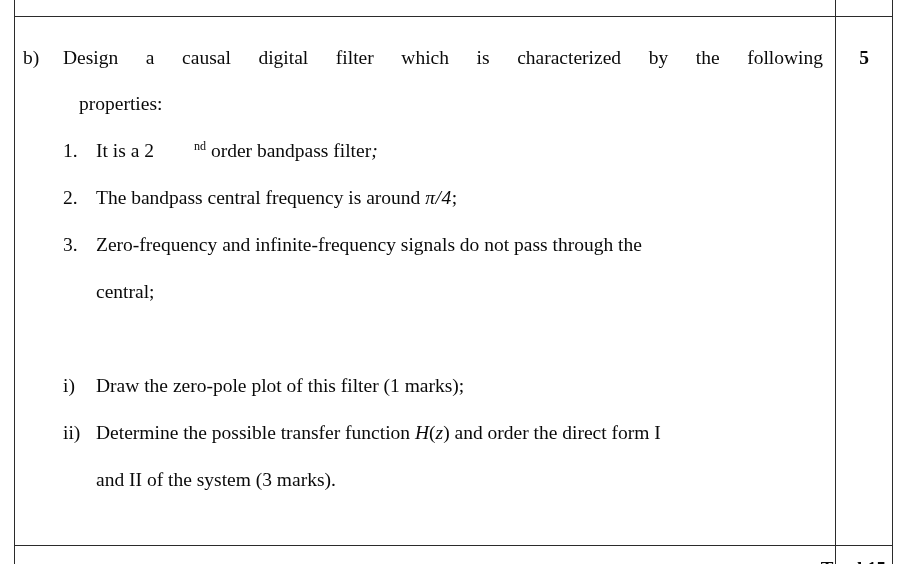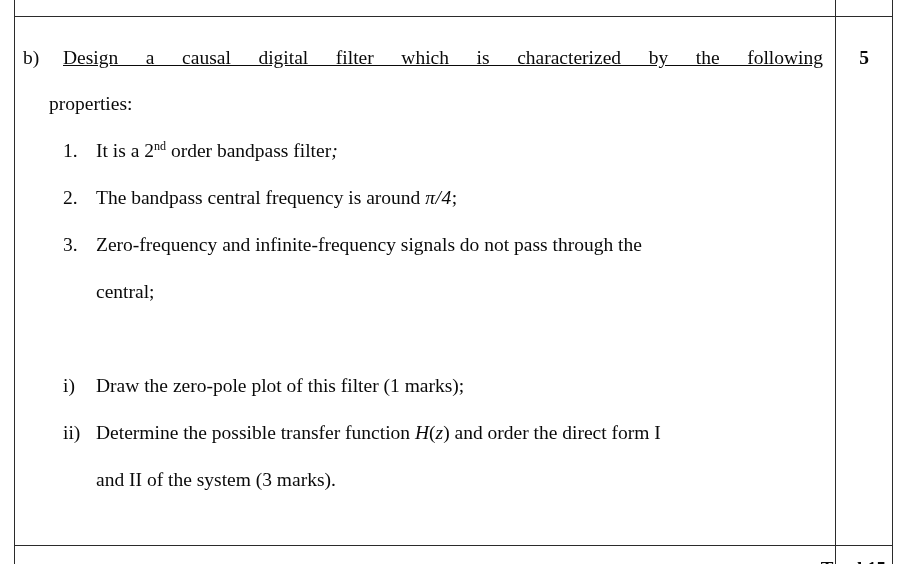--- a/index.html
+++ b/index.html
@@ -77,25 +77,24 @@
     line-height: 45px;
   }
 
   .q-first-text {
     flex: 1 1 auto;
     font-size: 19.5px;
     line-height: 45px;
     text-align: justify;
     text-align-last: justify;
     padding-right: 2px;
-    text-decoration: underline;
   }
 
   .q-cont {
-    margin-left: 34px;
+    margin-left: 64px;
     font-size: 19.5px;
     line-height: 47px;
     padding-right: 14px;
   }
 
   ol.num-list, ol.roman-list {
     list-style: none;
     margin: 0;
     padding: 0;
   }
@@ -131,20 +130,21 @@
   }
 
   .spacer-line {
     height: 47px;
   }
 
   sup.ord {
     font-size: 0.62em;
     vertical-align: super;
     line-height: 0;
+    margin-left: 40px;
   }
 
   .mathit {
     font-style: italic;
     font-family: "Liberation Serif", "DejaVu Serif", serif;
   }
 
   .pi-frac {
     font-style: italic;
     font-family: Liberation Serif, serif;

